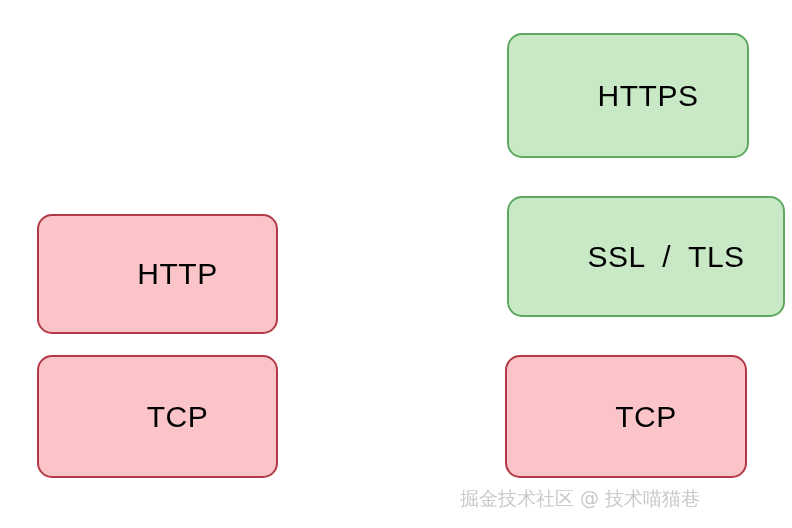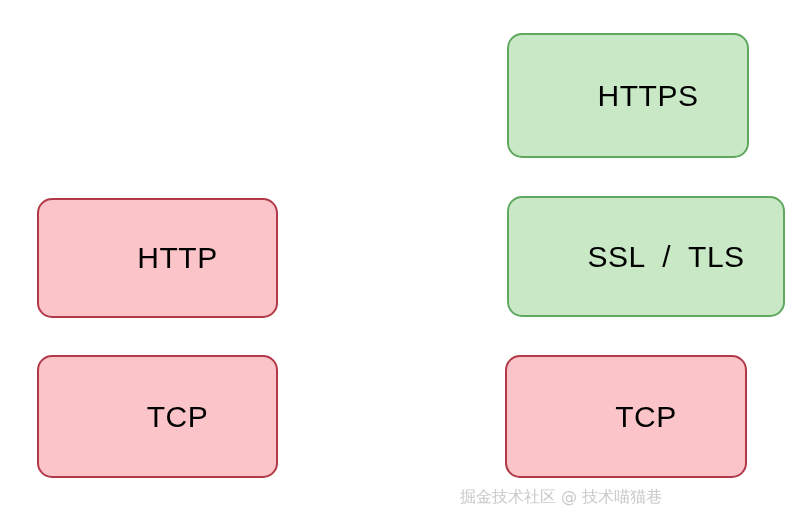--- a/index.html
+++ b/index.html
@@ -44,21 +44,21 @@
     background-color: #fac4c8;
     border-color: #b23a48;
   }
   .fill-green {
     background-color: #c9e8c5;
     border-color: #5fa85f;
   }
   
   #node-http {
     left: 37px;
-    top: 198px;
+    top: 214px;
     width: 241px;
     height: 120px;
   }
   #node-tcp-left {
     left: 37px;
     top: 355px;
     width: 241px;
     height: 123px;
   }
   
@@ -79,21 +79,21 @@
     top: 355px;
     width: 242px;
     height: 123px;
   }
   
   #watermark {
     position: absolute;
     left: 460px;
     top: 487px;
     font-family: "DejaVu Sans", sans-serif;
-    font-size: 16px;
+    font-size: 19px;
     color: #c9c9c9;
     white-space: pre;
     line-height: 1.2;
     user-select: none;
   }
 </style>
 </head>
 <body>
 
 <div id="canvas">

